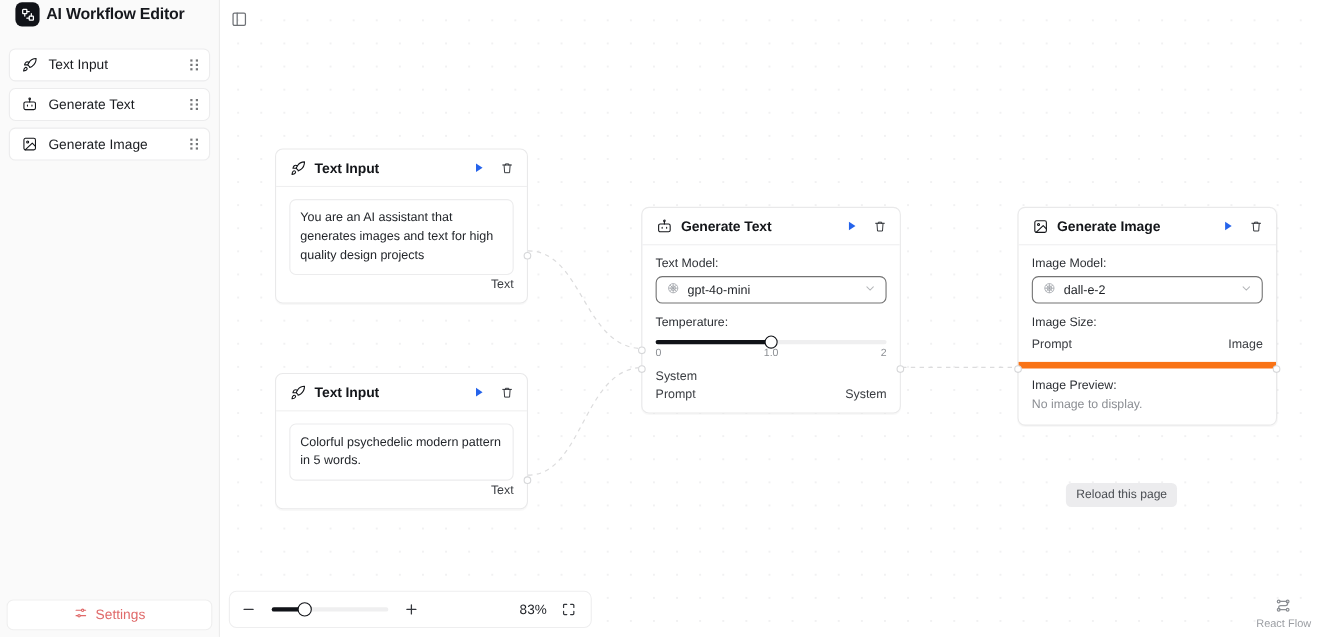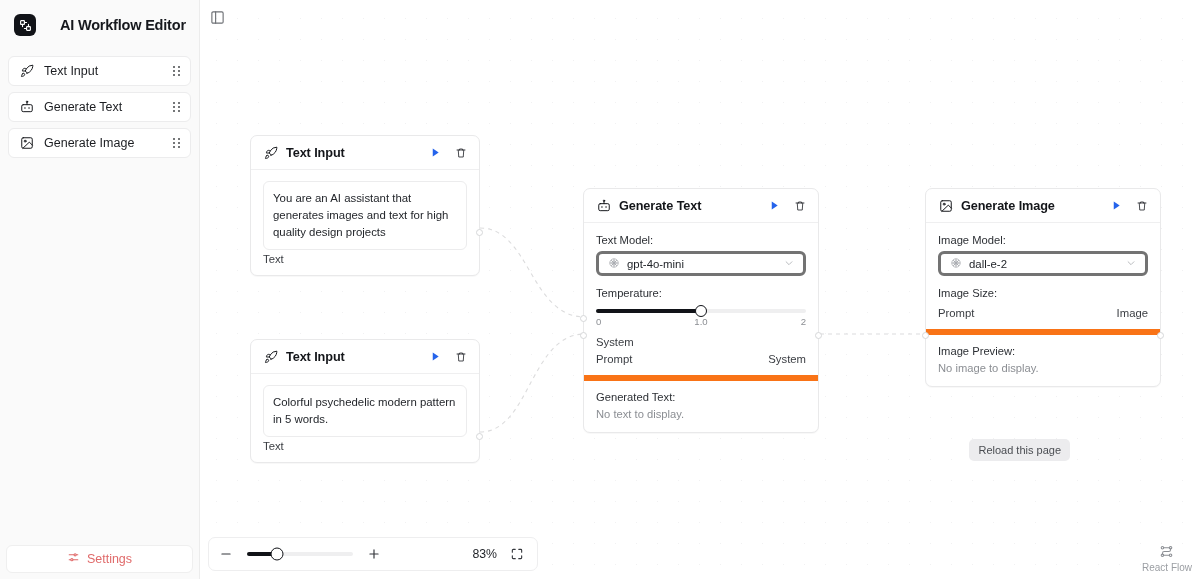--- a/index.html
+++ b/index.html
@@ -13,22 +13,22 @@
 
   
   .sidebar {
     width: 200px; height: 579px;
     background: #fafafa;
     border-right: 1px solid #ececec;
     position: relative;
     flex: 0 0 200px;
   }
   .brand {
-    display: flex; align-items: center; gap: 24px;
-    padding: 14px 12px 12px 14px;
+    display: flex; align-items: center; gap: 6px;
+    padding: 2px 12px 12px 14px;
   }
   .brand-logo {
     width: 22px; height: 22px; border-radius: 6px;
     background: #111318;
     display: flex; align-items: center; justify-content: center;
     flex: 0 0 22px;
   }
   .brand-title {
     font-size: 14.5px; font-weight: bold; color: #16181d;
     letter-spacing: -0.2px;
@@ -102,30 +102,30 @@
     border: 1px solid #ececed; border-radius: 6px;
     padding: 8px 9px;
     font-size: 11.4px; color: #23262b; line-height: 1.48;
     min-height: 46px;
   }
   .handle-row {
     display: flex; align-items: center; justify-content: space-between;
     font-size: 11.3px; color: #3a3d42;
     padding: 3px 0 2px 0;
   }
-  .handle-row.single { }
+  .handle-row.single { justify-content: flex-end; }
 
   .port {
     position: absolute; width: 7px; height: 7px; border-radius: 50%;
     background: #ffffff; border: 1px solid #d6d7d9; z-index: 8;
   }
 
   .field-label { font-size: 11.2px; color: #2c2f34; margin-bottom: 5px; }
   .select {
-    height: 25px; border: 3px solid #737373; border-radius: 6px;
+    height: 25px; border: 1px solid #737373; border-radius: 6px;
     display: flex; align-items: center; gap: 7px;
     padding: 0 9px; font-size: 11.4px; color: #1d2025;
     background: #ffffff; cursor: pointer; margin-bottom: 11px;
   }
   .select .sel-val { flex: 1; }
   .select .chev { color: #b4b6b9; }
 
   .slider-track {
     position: relative; height: 4px; border-radius: 3px;
     background: #efeff0; margin: 10px 0 3px 0;
@@ -400,24 +400,20 @@
           <span>2</span>
         </div>
 
         <div class="handle-row" style="margin-top:6px;">
           <span>System</span>
         </div>
         <div class="handle-row">
           <span>Prompt</span>
           <span>System</span>
         </div>
-      </div>
-      <div class="node-foot">
-        <div class="foot-label">Generated Text:</div>
-        <div class="foot-value">No text to display.</div>
       </div>
       <span class="port" style="left:-4px; top:126px;"></span>
       <span class="port" style="left:-4px; top:143px;"></span>
       <span class="port" style="right:-4px; top:143px;"></span>
     </section>
 
     <section class="node" style="left:725px; top:188px; width:236px;">
       <div class="node-head">
         <span class="node-icon">
           <svg width="14" height="14" viewBox="0 0 24 24" fill="none" stroke="#14161a" stroke-width="1.7" stroke-linecap="round" stroke-linejoin="round">

